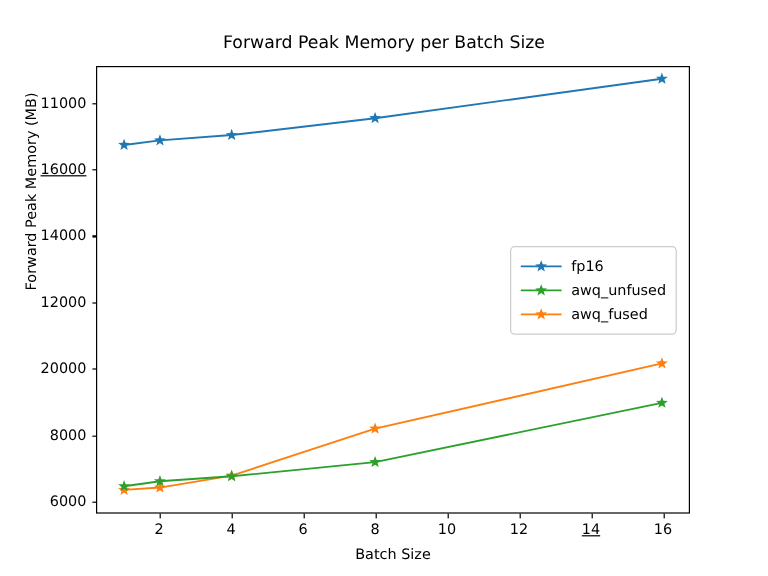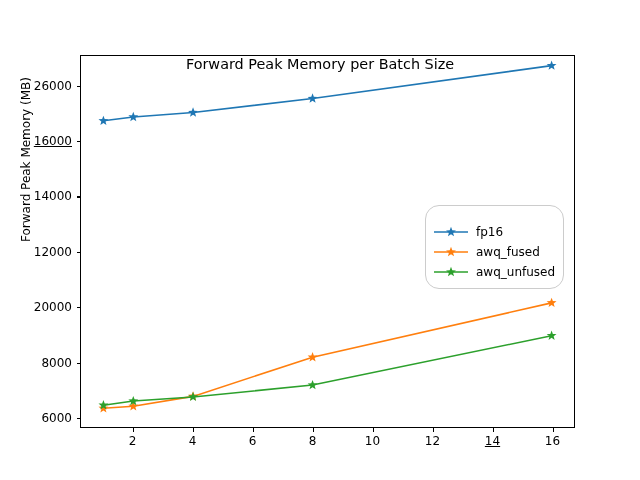--- a/index.html
+++ b/index.html
@@ -19,21 +19,20 @@
     background: #ffffff;
   }
   #chart-title {
     position: absolute;
     left: 0; top: 28px;
     width: 640px;
     text-align: center;
     font-size: 14.4px;
     color: #000000;
     letter-spacing: 0px;
-    margin-top: 28px;
   }
   
   #plot-area {
     position: absolute;
     left: 80px; top: 55px;
     width: 495px; height: 373px;
     border: 1.1px solid #000000;
     box-sizing: border-box;
     background: transparent;
   }
@@ -89,22 +88,22 @@
     text-align: center;
     font-size: 12px;
     color: #000000;
   }
   #legend {
     position: absolute;
     left: 425px;
     top: 205px;
     background: #ffffff;
     border: 0.8px solid #cccccc;
-    border-radius: 14px;
-    padding: 16px 8px 6px 7px;
+    border-radius: 4px;
+    padding: 6px 8px 6px 7px;
     box-sizing: border-box;
   }
   .legend-row {
     display: flex;
     align-items: center;
     height: 20px;
   }
   .legend-swatch {
     width: 36px; height: 16px;
     margin-right: 7px;
@@ -117,35 +116,36 @@
   }
 </style>
 </head>
 <body>
 
 <div id="figure">
 
   <div id="chart-title">Forward Peak Memory per Batch Size</div>
 
   <div id="ylabel">Forward Peak Memory (MB)</div>
+  <div id="xlabel">Batch Size</div>
 
   <div id="yticks-container">
       <div class="ytick-label" style="top: 418.294px; left: 8px; width: 64px;">6000</div>
       <div class="ytick-mark" style="top: 418.294px; left: 76.5px;"></div>
       <div class="ytick-label" style="top: 362.829px; left: 8px; width: 64px;">8000</div>
       <div class="ytick-mark" style="top: 362.829px; left: 76.5px;"></div>
       <div class="ytick-label" style="top: 307.364px; left: 8px; width: 64px;">20000</div>
       <div class="ytick-mark" style="top: 307.364px; left: 76.5px;"></div>
       <div class="ytick-label" style="top: 251.9px; left: 8px; width: 64px;">12000</div>
       <div class="ytick-mark" style="top: 251.9px; left: 76.5px;"></div>
       <div class="ytick-label" style="top: 196.435px; left: 8px; width: 64px;">14000</div>
       <div class="ytick-mark" style="top: 196.435px; left: 76.5px;"></div>
       <div class="ytick-label" style="top: 140.97px; left: 8px; width: 64px; text-decoration: underline;">16000</div>
       <div class="ytick-mark" style="top: 140.97px; left: 76.5px;"></div>
-      <div class="ytick-label" style="top: 85.5056px; left: 8px; width: 64px;">26000</div>
+      <div class="ytick-label" style="top: 85.5056px; left: 8px; width: 64px;">11000</div>
       <div class="ytick-mark" style="top: 85.5056px; left: 76.5px;"></div>
     </div>
   <div id="xticks-container">
       <div class="xtick-label" style="left: 132.5px;">2</div>
       <div class="xtick-mark" style="left: 132.5px;"></div>
       <div class="xtick-label" style="left: 192.5px;">4</div>
       <div class="xtick-mark" style="left: 192.5px;"></div>
       <div class="xtick-label" style="left: 252.5px;">6</div>
       <div class="xtick-mark" style="left: 252.5px;"></div>
       <div class="xtick-label" style="left: 312.5px;">8</div>
@@ -192,27 +192,27 @@
   <div id="legend">
       <div class="legend-row">
         <span class="legend-swatch"><svg width="36" height="16" viewBox="0 0 36 16">
             <line x1="1" y1="8" x2="35" y2="8" stroke="#1f77b4" stroke-width="1.6"></line>
             <polygon points="18.00,2.80 19.28,6.23 22.95,6.39 20.08,8.67 21.06,12.21 18.00,10.18 14.94,12.21 15.92,8.67 13.05,6.39 16.72,6.23" fill="#1f77b4"></polygon>
           </svg></span>
         <span class="legend-text">fp16</span>
       </div>
       <div class="legend-row">
         <span class="legend-swatch"><svg width="36" height="16" viewBox="0 0 36 16">
+            <line x1="1" y1="8" x2="35" y2="8" stroke="#2ca02c" stroke-width="1.6"></line>
+            <polygon points="18.00,2.80 19.28,6.23 22.95,6.39 20.08,8.67 21.06,12.21 18.00,10.18 14.94,12.21 15.92,8.67 13.05,6.39 16.72,6.23" fill="#2ca02c"></polygon>
+          </svg></span>
+        <span class="legend-text">awq_unfused</span>
+      </div>
+      <div class="legend-row">
+        <span class="legend-swatch"><svg width="36" height="16" viewBox="0 0 36 16">
             <line x1="1" y1="8" x2="35" y2="8" stroke="#ff7f0e" stroke-width="1.6"></line>
             <polygon points="18.00,2.80 19.28,6.23 22.95,6.39 20.08,8.67 21.06,12.21 18.00,10.18 14.94,12.21 15.92,8.67 13.05,6.39 16.72,6.23" fill="#ff7f0e"></polygon>
           </svg></span>
         <span class="legend-text">awq_fused</span>
       </div>
-      <div class="legend-row">
-        <span class="legend-swatch"><svg width="36" height="16" viewBox="0 0 36 16">
-            <line x1="1" y1="8" x2="35" y2="8" stroke="#2ca02c" stroke-width="1.6"></line>
-            <polygon points="18.00,2.80 19.28,6.23 22.95,6.39 20.08,8.67 21.06,12.21 18.00,10.18 14.94,12.21 15.92,8.67 13.05,6.39 16.72,6.23" fill="#2ca02c"></polygon>
-          </svg></span>
-        <span class="legend-text">awq_unfused</span>
-      </div>
     </div>
 
 </div>
 
 </body></html>

